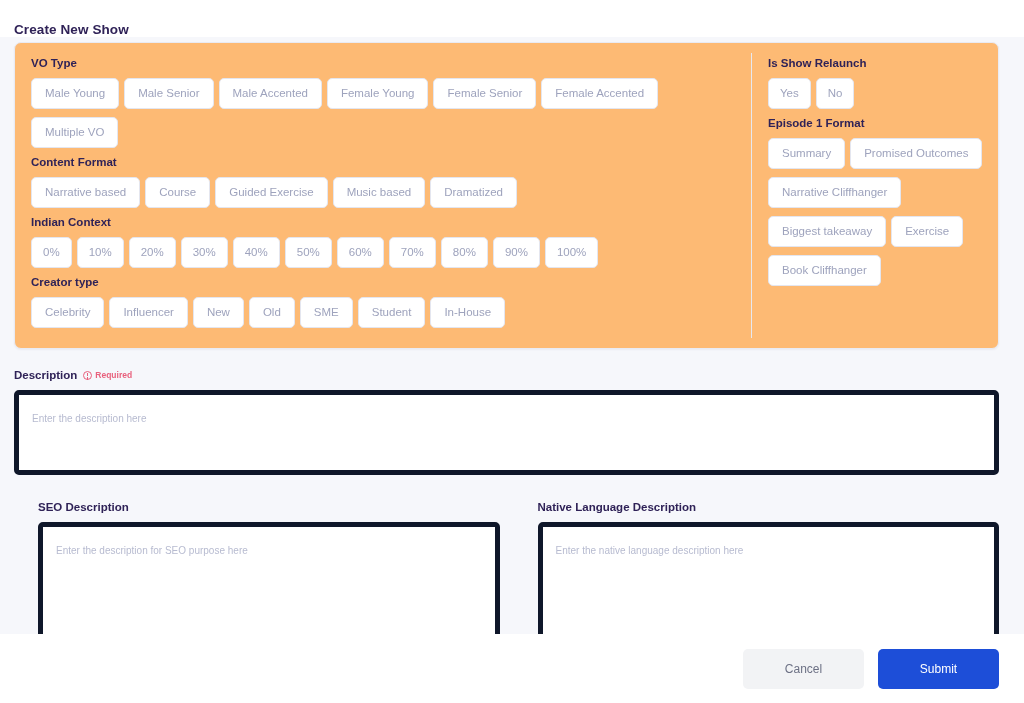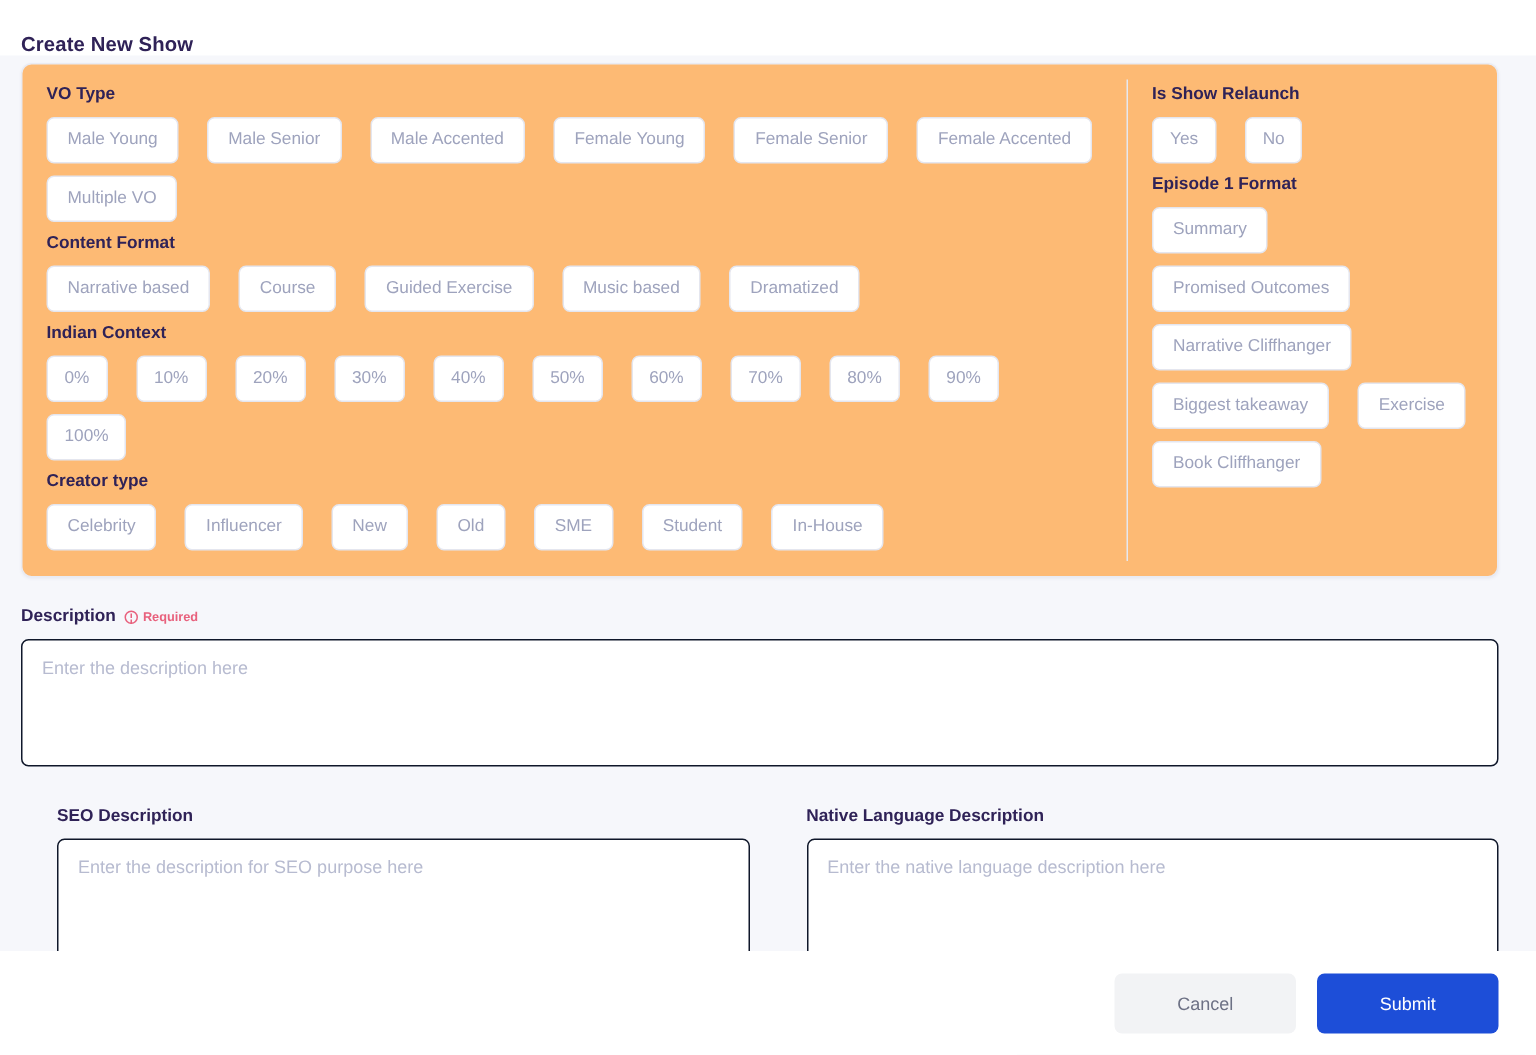--- a/index.html
+++ b/index.html
@@ -73,21 +73,21 @@
     font-weight: bold;
     color: #2f2257;
     margin: 7px 0 8px 0;
     line-height: 14px;
   }
   .field-label:first-child { margin-top: 1px; }
 
   .chip-row {
     display: flex;
     flex-wrap: wrap;
-    gap: 8px 19px;
+    gap: 8px 5px;
     margin-bottom: 3px;
   }
   .chip {
     background: #ffffff;
     border: 1px solid #e4e6ef;
     border-radius: 5px;
     color: #9ea3bd;
     font-size: 11.5px;
     line-height: 13px;
     padding: 8px 13px;
@@ -130,25 +130,25 @@
   .required-icon::after {
     content: "";
     position: absolute;
     left: 3px; top: 1.5px;
     width: 1px; height: 3px;
     background: #e8617d;
     box-shadow: 0 4px 0 0 #e8617d;
   }
   .textarea-box {
     background: #ffffff;
-    border: 1px solid #0f172a;
+    border: 5px solid #0f172a;
     border-radius: 5px;
-    padding: 11px 13px;
+    padding: 18px 13px;
     color: #b7bbd0;
-    font-size: 12px;
+    font-size: 10px;
     font-family: "Liberation Sans", sans-serif;
     width: 100%;
     resize: none;
     outline: none;
   }
   .textarea-box::placeholder { color: #b7bbd0; }
   #description-textarea { height: 85px; }
 
   
   .two-col {

